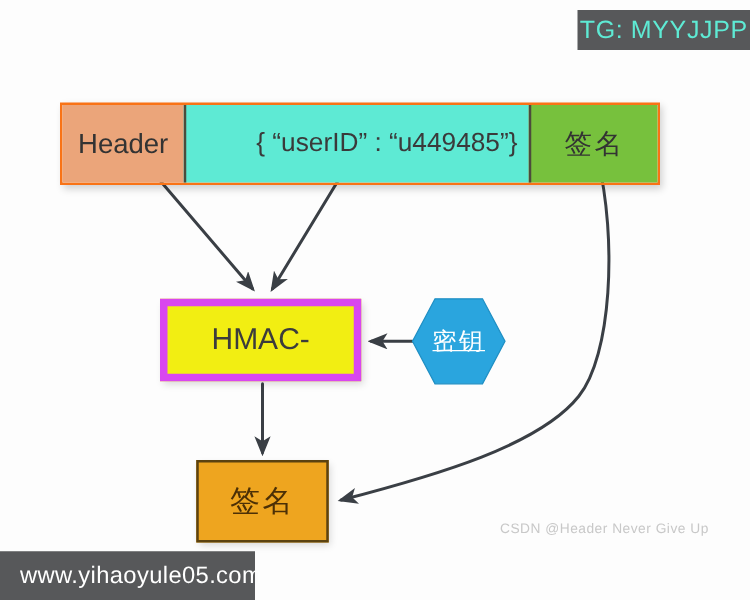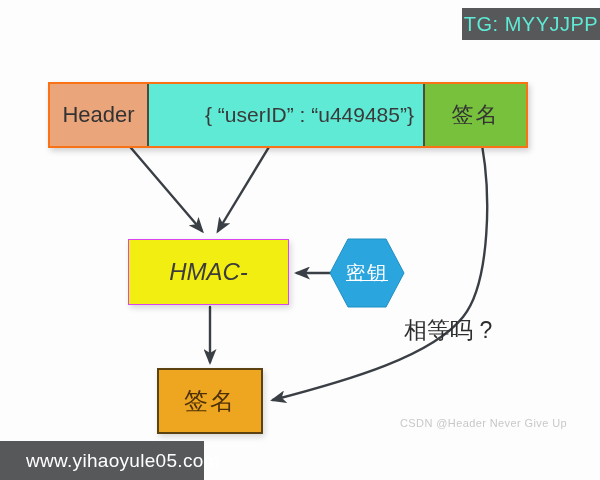--- a/index.html
+++ b/index.html
@@ -15,21 +15,21 @@
   
   .tg-badge{
     position:absolute;left:462px;top:8px;width:138px;height:32px;
     background:#57585a;color:#5eead4;font-size:20px;
     display:flex;align-items:center;justify-content:center;
     letter-spacing:0.5px;
   }
   .url-bar{
     position:absolute;left:0;top:441px;width:204px;height:39px;
     background:#57585a;color:#ffffff;font-size:19px;
-    display:flex;align-items:center;padding-left:26px;
+    display:flex;align-items:center;padding-left:16px;
     box-sizing:border-box;letter-spacing:0.3px;
   }
   
   .token-bar{
     position:absolute;left:48px;top:44px;width:480px;height:66px;
     display:flex;border:2px solid #f97316;box-sizing:border-box;
     box-shadow:2px 3px 6px rgba(0,0,0,0.18);
     margin-top:38px;
   }
   .seg{
@@ -37,25 +37,24 @@
     box-sizing:border-box;height:100%;
   }
   .seg-header{width:97px;background:#eba57a;font-size:22px;color:#333333;}
   .seg-payload{width:276px;background:#5eead4;border-left:2px solid #4c4c3c;
     font-size:21px;color:#3a3a3a;white-space:nowrap;padding-left:47px;}
   .seg-signature{width:103px;background:#77c13d;border-left:2px solid #4c4c3c;
     font-size:22px;color:#333333;letter-spacing:2px;}
   
   .hmac-box{
     position:absolute;left:128px;top:239px;width:161px;height:66px;
-    background:#f2ee12;border:1px solid #d946ef;box-sizing:border-box;
+    background:#f2ee12;border:6px solid #d946ef;box-sizing:border-box;
     display:flex;flex-direction:column;align-items:center;justify-content:center;
     font-size:24px;line-height:28px;color:#3c3c3c;
     box-shadow:2px 3px 6px rgba(0,0,0,0.15);
-    font-style:italic;
   }
   
   .hex-label{
     position:absolute;left:332px;top:241px;width:70px;height:64px;
     display:flex;align-items:center;justify-content:center;
     color:#ffffff;font-size:19px;letter-spacing:2px;text-decoration:underline;
   }
   
   .result-box{
     position:absolute;left:157px;top:368px;width:106px;height:66px;
@@ -115,21 +114,20 @@
   </div>
 
   <div class="hmac-box">
     <span>HMAC-</span>
   </div>
 
   <div class="hex-label">密钥</div>
 
   <div class="result-box">签名</div>
 
-  <div class="compare-label">相等吗 ?</div>
 
   <div class="watermark">CSDN @Header Never Give Up</div>
 
   <div class="tg-badge">TG: MYYJJPP</div>
 
   <div class="url-bar">www.yihaoyule05.com</div>
 
 </div>
 
 </body></html>

